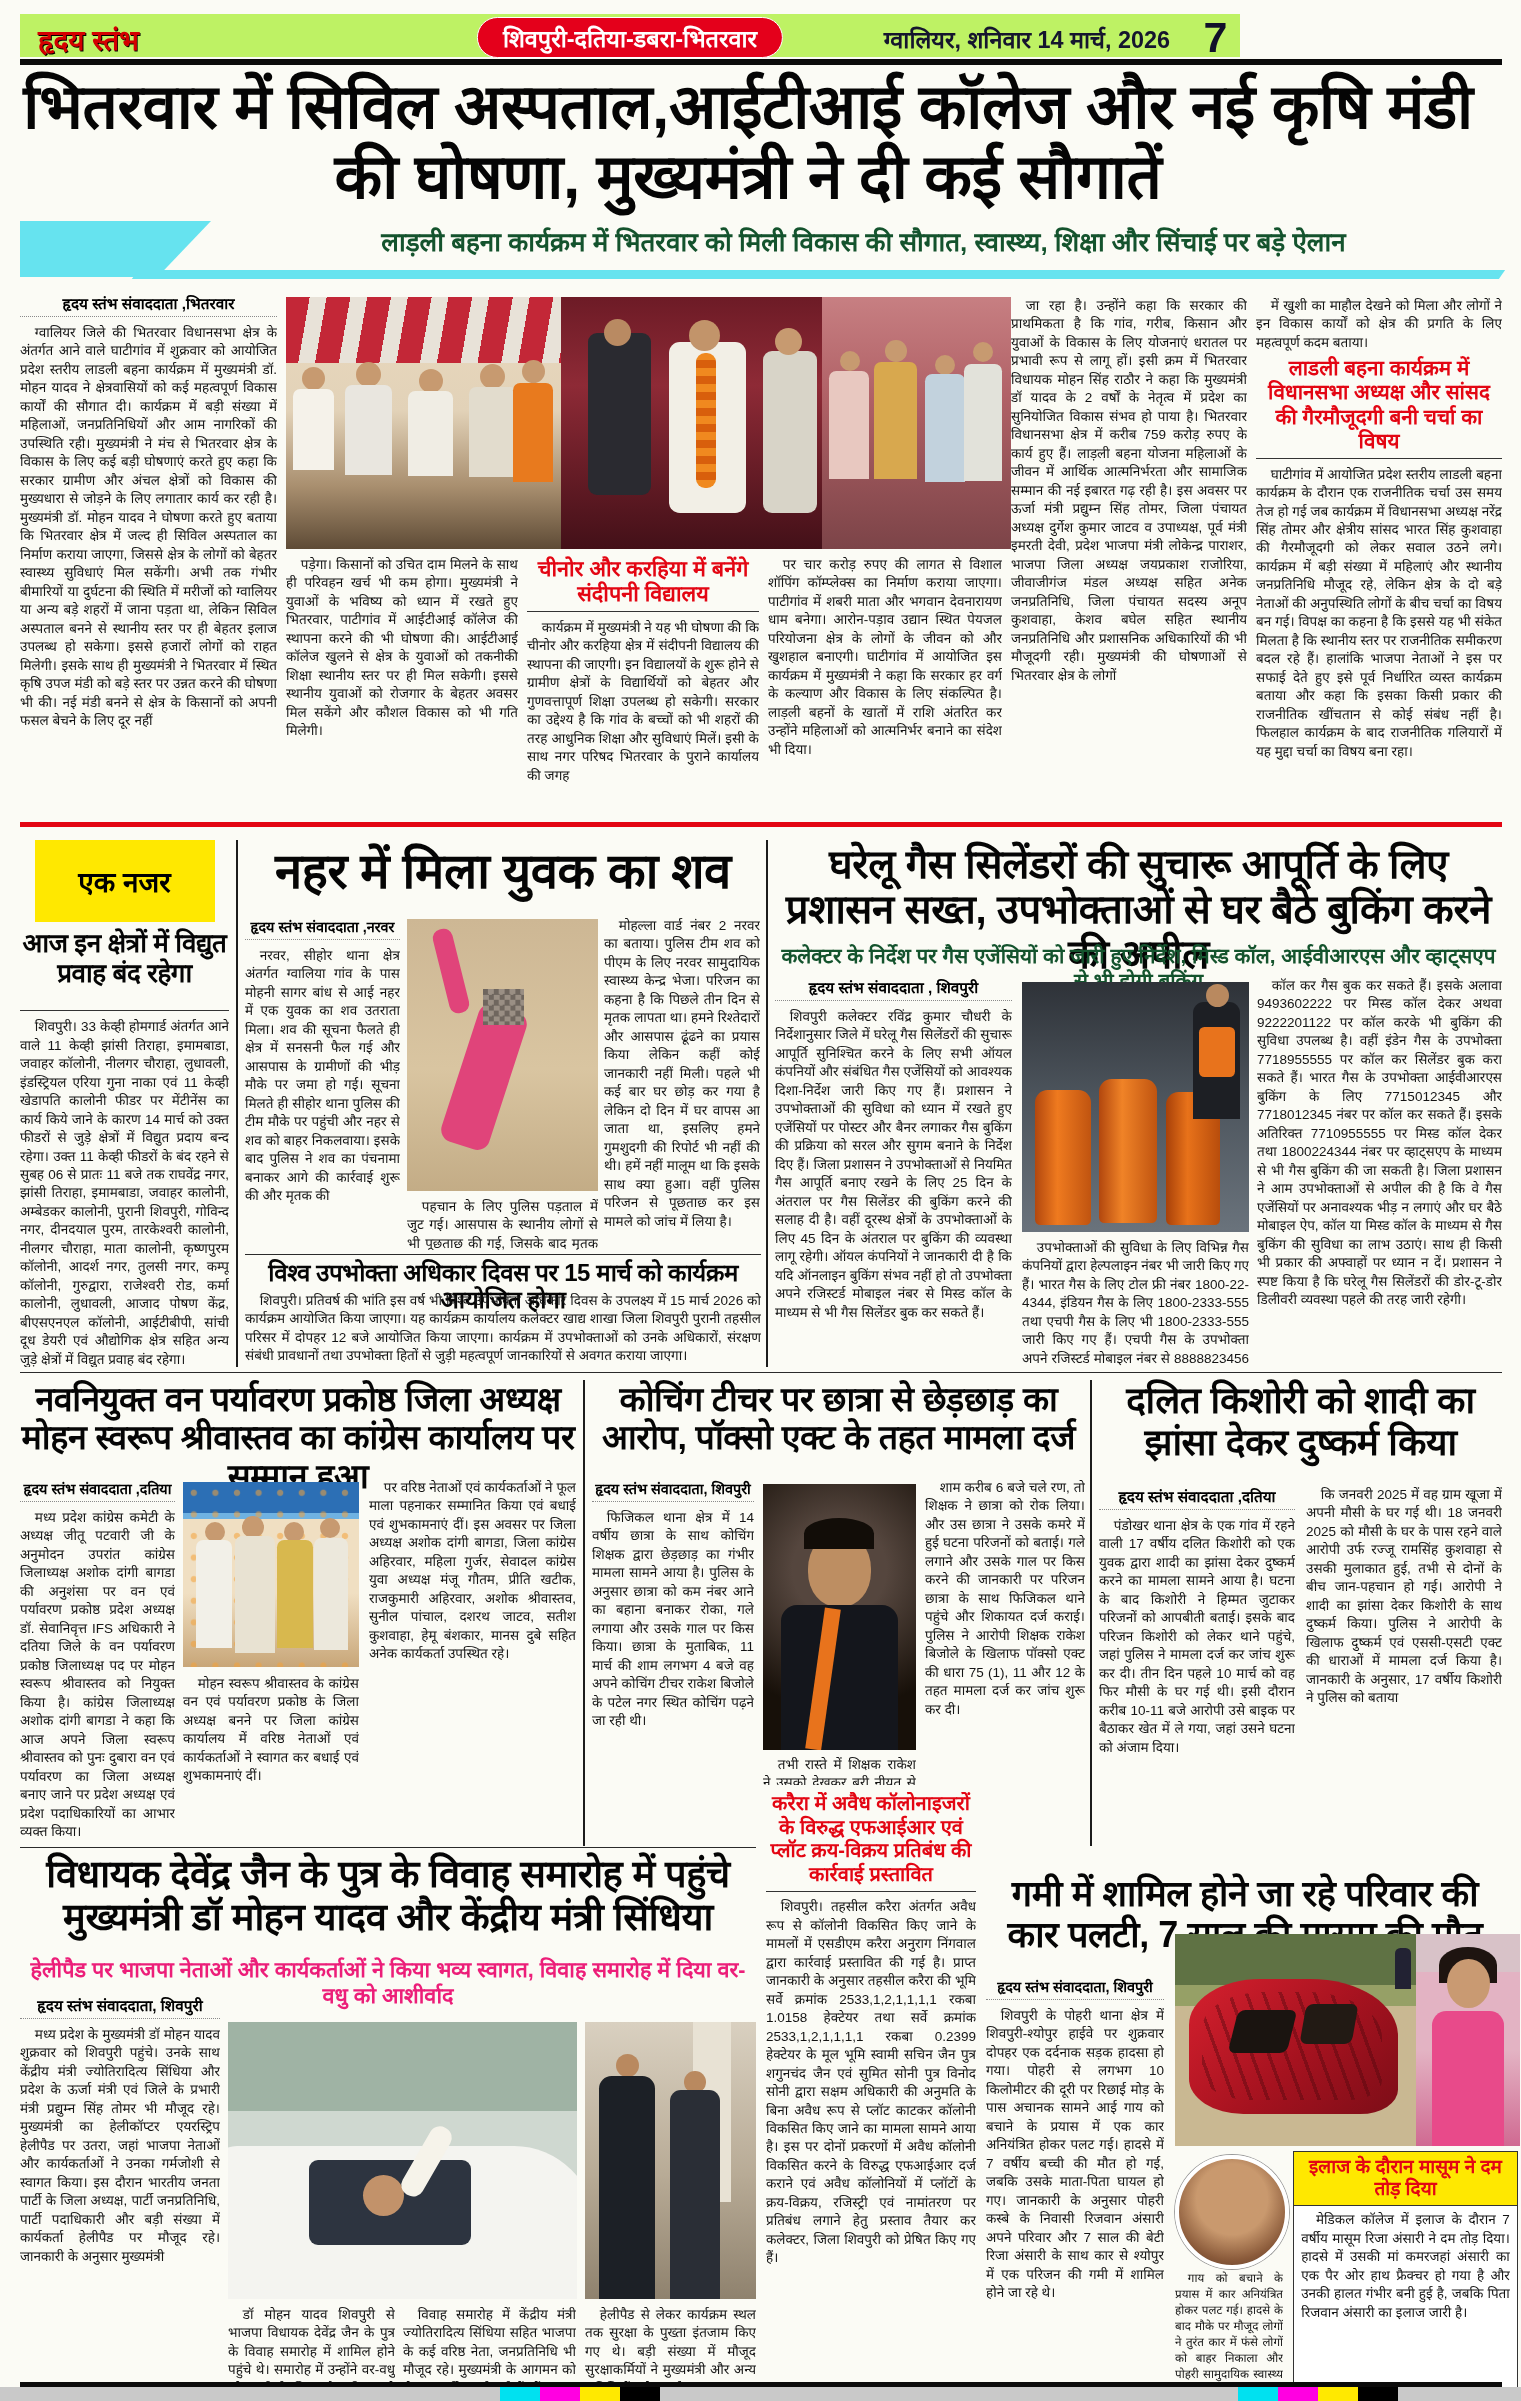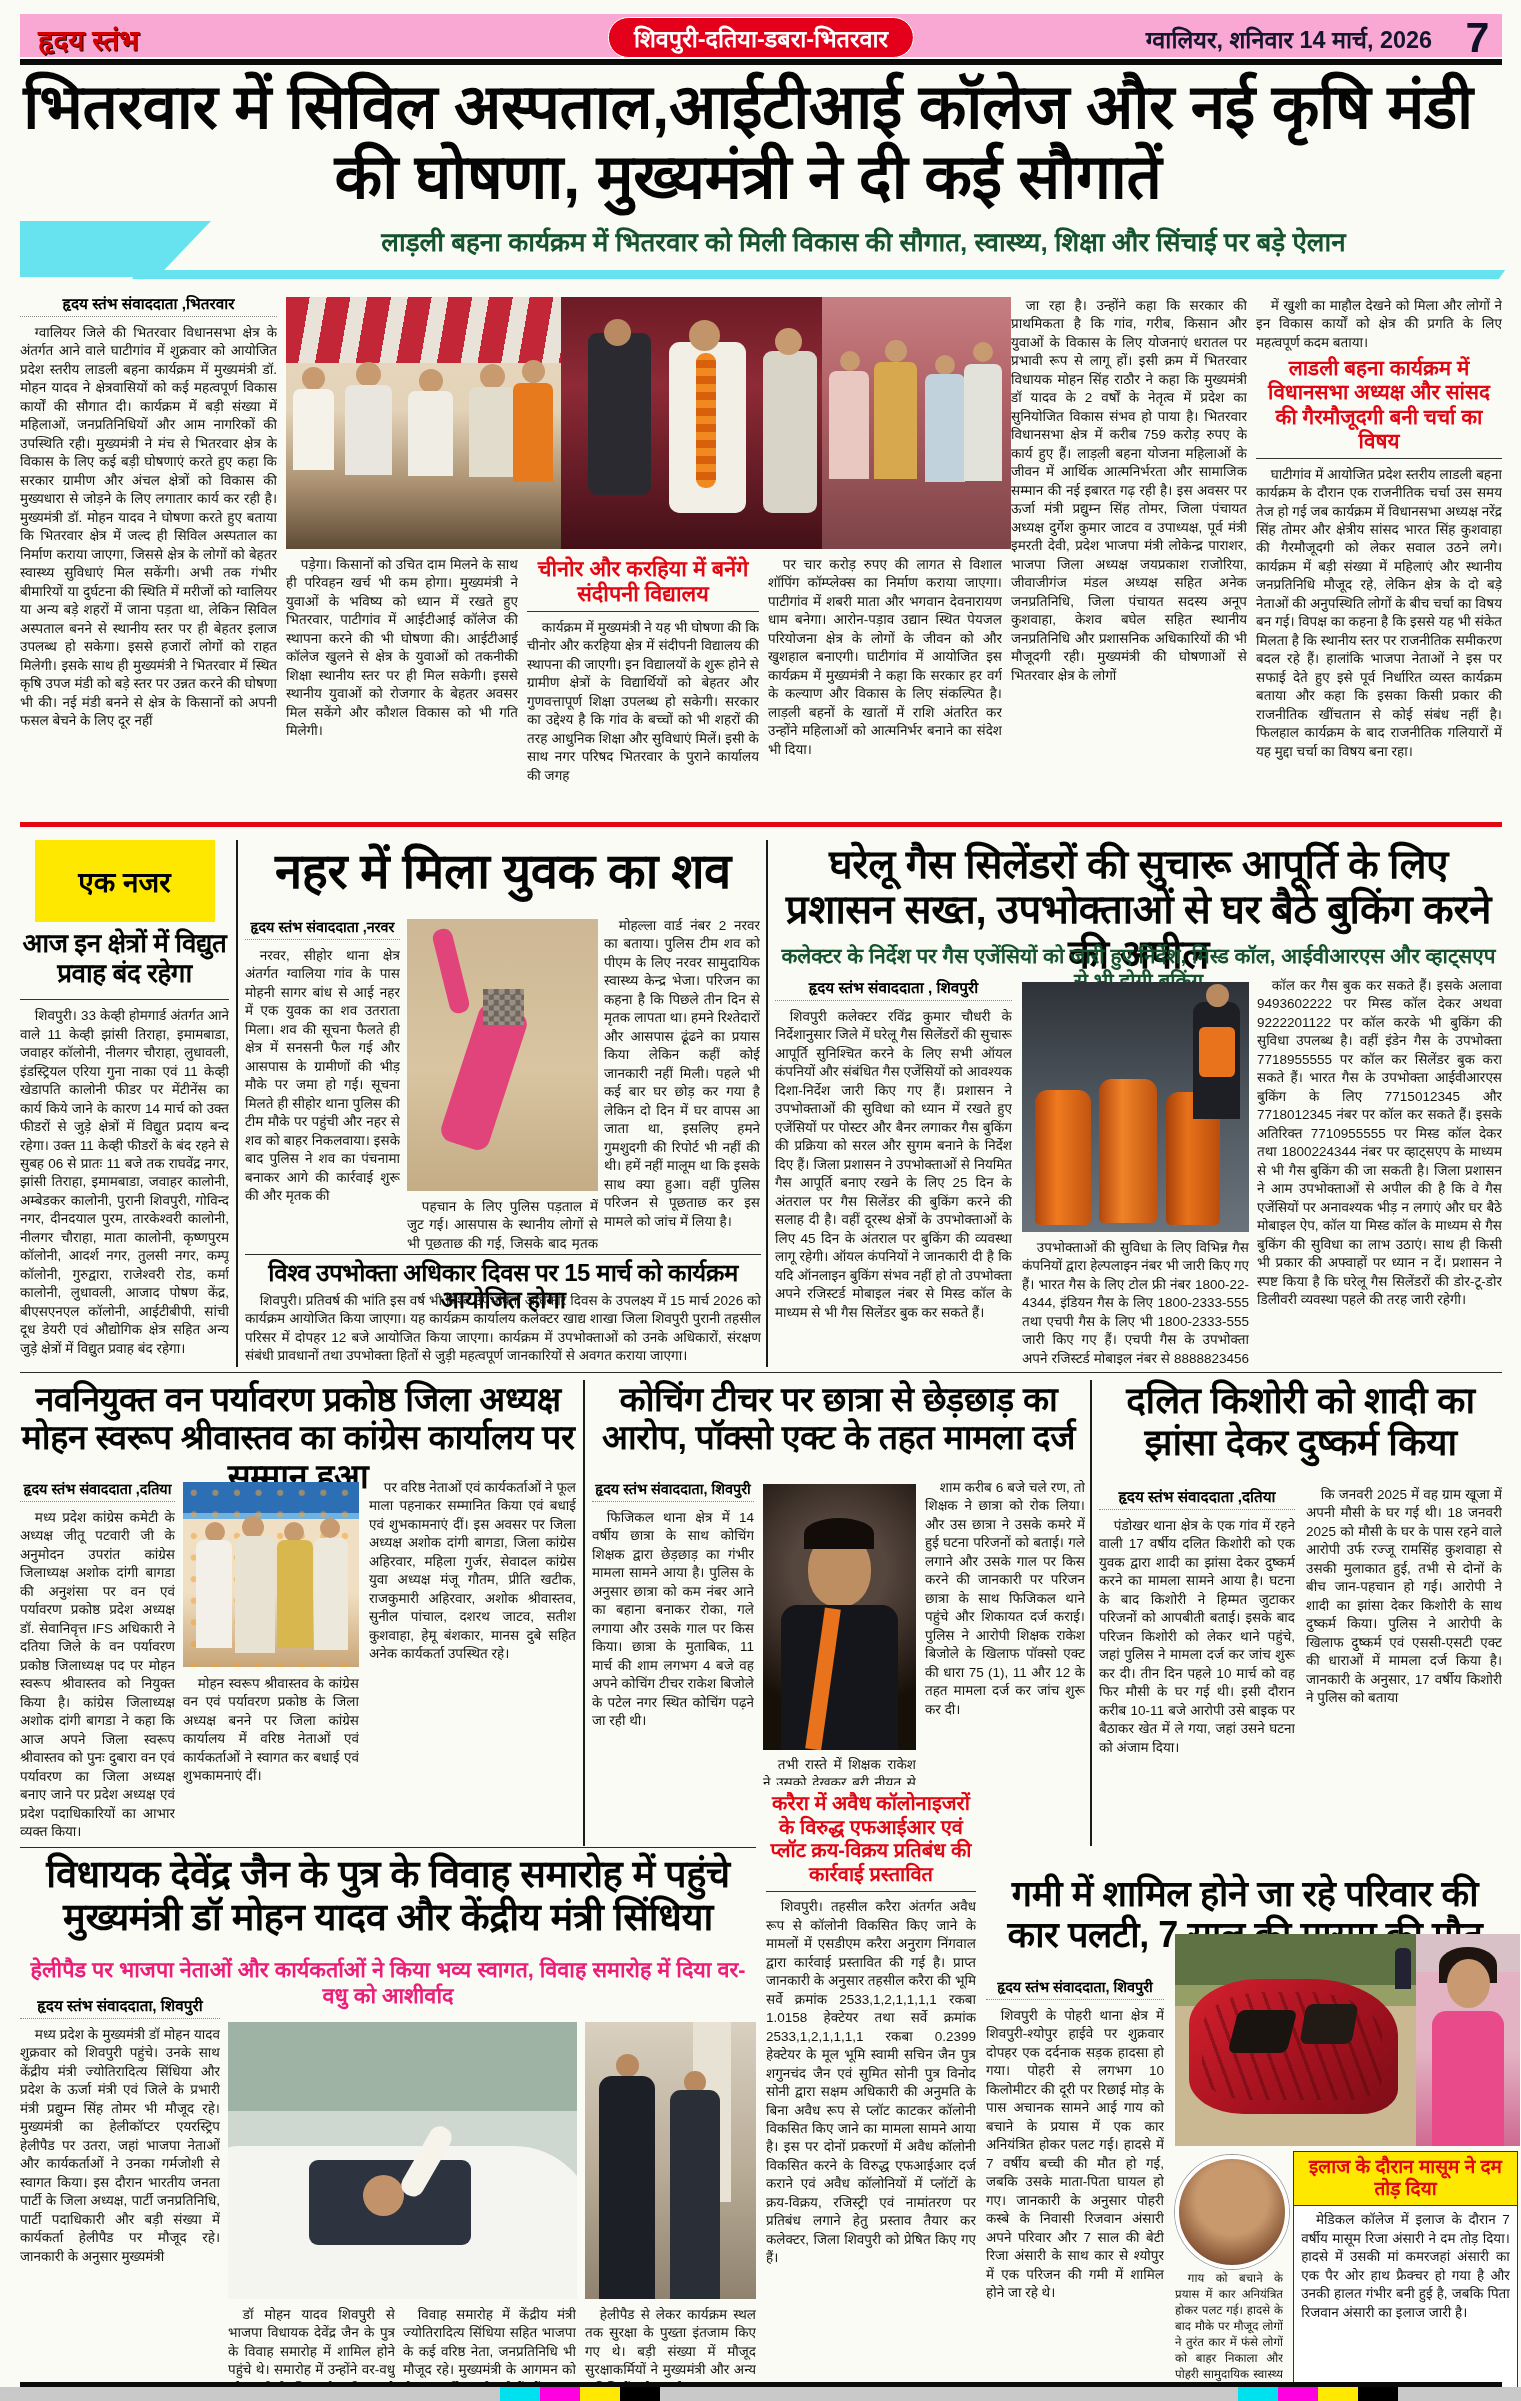--- a/index.html
+++ b/index.html
@@ -24,21 +24,21 @@
   .kicker{background:#ffe800;color:#000;font-weight:800;text-align:center;font-size:28px;padding:22px 0;}
   .reg-square{display:inline-block;width:40px;height:15.3px;margin:0;vertical-align:top;}
   .head{position:absolute;border-radius:50%;background:#c79a70;}
   .torso{position:absolute;border-radius:7.2px 7.2px 0 0;}
 </style>
 </head>
 <body>
 
 <div class="page">
 
-  <div class="abs" style="left:20px;top:14.4px;width:1482px;height:43px;background:#f9a8d4;">
+  <div class="abs" style="left:20px;top:14.4px;width:1220px;height:43px;background:#bef264;">
     <div class="abs" style="left:18px;top:5.4px;font-size:28px;font-weight:800;color:#d40000;text-shadow:0.9px 0.9px 0 #000;">हृदय स्तंभ</div>
     <div class="abs" style="left:50%;top:2.7px;transform:translateX(-50%);background:#E4001B;border:1.8px solid #fff;
                 border-radius:21.6px;padding:3.6px 25px;">
       <span style="color:#fff;font-weight:800;font-size:23.4px;white-space:nowrap;">शिवपुरी-दतिया-डबरा-भितरवार</span>
     </div>
     <div class="abs" style="right:70px;top:9px;font-size:23.4px;font-weight:800;color:#15152e;white-space:nowrap;">ग्वालियर, शनिवार 14 मार्च, 2026</div>
     <div class="abs" style="right:12.6px;top:-1.8px;font-size:43px;font-weight:800;color:#10102a;">7</div>
   </div>
   <div class="abs rule-black" style="left:20px;top:59px;width:1482px;height:6.3px;"></div>
 
@@ -114,21 +114,21 @@
   <div class="abs" style="left:1256px;top:297px;width:246px;height:518px;overflow:hidden;">
     <div class="body-text">में खुशी का माहौल देखने को मिला और लोगों ने इन विकास कार्यों को क्षेत्र की प्रगति के लिए महत्वपूर्ण कदम बताया।</div>
     <div class="inset-head" style="font-size:20.7px;margin-top:3.6px;">लाडली बहना कार्यक्रम में विधानसभा अध्यक्ष और सांसद की गैरमौजूदगी बनी चर्चा का विषय</div>
     <div class="body-text">घाटीगांव में आयोजित प्रदेश स्तरीय लाडली बहना कार्यक्रम के दौरान एक राजनीतिक चर्चा उस समय तेज हो गई जब कार्यक्रम में विधानसभा अध्यक्ष नरेंद्र सिंह तोमर और क्षेत्रीय सांसद भारत सिंह कुशवाहा की गैरमौजूदगी को लेकर सवाल उठने लगे। कार्यक्रम में बड़ी संख्या में महिलाएं और स्थानीय जनप्रतिनिधि मौजूद रहे, लेकिन क्षेत्र के दो बड़े नेताओं की अनुपस्थिति लोगों के बीच चर्चा का विषय बन गई। विपक्ष का कहना है कि इससे यह भी संकेत मिलता है कि स्थानीय स्तर पर राजनीतिक समीकरण बदल रहे हैं। हालांकि भाजपा नेताओं ने इस पर सफाई देते हुए इसे पूर्व निर्धारित व्यस्त कार्यक्रम बताया और कहा कि इसका किसी प्रकार की राजनीतिक खींचतान से कोई संबंध नहीं है। फिलहाल कार्यक्रम के बाद राजनीतिक गलियारों में यह मुद्दा चर्चा का विषय बना रहा।</div>
   </div>
 
   <div class="abs rule-red" style="left:20px;top:822px;width:1482px;height:5.4px;"></div>
 
   <div class="abs" style="left:20px;top:840px;width:209px;height:527px;overflow:hidden;">
     <div class="kicker" style="width:180px;margin:0 auto 7.2px auto;">एक नजर</div>
-    <div class="headline" style="font-size:26px;border-bottom:0.9px solid #333;padding-bottom:11px;margin-bottom:7.2px;">आज इन क्षेत्रों में विद्युत प्रवाह बंद रहेगा</div>
+    <div class="headline" style="font-size:26px;border-bottom:0.9px solid #333;padding-bottom:22px;margin-bottom:7.2px;">आज इन क्षेत्रों में विद्युत प्रवाह बंद रहेगा</div>
     <div class="body-text">शिवपुरी। 33 केव्ही होमगार्ड अंतर्गत आने वाले 11 केव्ही झांसी तिराहा, इमामबाडा, जवाहर कॉलोनी, नीलगर चौराहा, लुधावली, इंडस्ट्रियल एरिया गुना नाका एवं 11 केव्ही खेडापति कालोनी फीडर पर मेंटीनेंस का कार्य किये जाने के कारण 14 मार्च को उक्त फीडरों से जुड़े क्षेत्रों में विद्युत प्रदाय बन्द रहेगा। उक्त 11 केव्ही फीडरों के बंद रहने से सुबह 06 से प्रातः 11 बजे तक राघवेंद्र नगर, झांसी तिराहा, इमामबाडा, जवाहर कालोनी, अम्बेडकर कालोनी, पुरानी शिवपुरी, गोविन्द नगर, दीनदयाल पुरम, तारकेश्वरी कालोनी, नीलगर चौराहा, माता कालोनी, कृष्णपुरम कॉलोनी, आदर्श नगर, तुलसी नगर, कम्पू कॉलोनी, गुरुद्वारा, राजेश्वरी रोड, कर्मा कालोनी, लुधावली, आजाद पोषण केंद्र, बीएसएनएल कॉलोनी, आईटीबीपी, सांची दूध डेयरी एवं औद्योगिक क्षेत्र सहित अन्य जुड़े क्षेत्रों में विद्युत प्रवाह बंद रहेगा।</div>
   </div>
   <div class="abs vrule" style="left:236px;top:840px;height:527px;"></div>
 
   <div class="abs headline" style="left:245px;top:844px;width:516px;font-size:49px;">नहर में मिला युवक का शव</div>
   <div class="abs" style="left:245px;top:917px;width:155px;height:331px;overflow:hidden;">
     <div class="byline" style="font-size:14.4px;">हृदय स्तंभ संवाददाता ,नरवर</div>
     <div class="body-text">नरवर, सीहोर थाना क्षेत्र अंतर्गत ग्वालिया गांव के पास मोहनी सागर बांध से आई नहर में एक युवक का शव उतराता मिला। शव की सूचना फैलते ही क्षेत्र में सनसनी फैल गई और आसपास के ग्रामीणों की भीड़ मौके पर जमा हो गई। सूचना मिलते ही सीहोर थाना पुलिस की टीम मौके पर पहुंची और नहर से शव को बाहर निकलवाया। इसके बाद पुलिस ने शव का पंचनामा बनाकर आगे की कार्रवाई शुरू की और मृतक की</div>
   </div>
   <div class="photo" style="left:407px;top:919px;width:191px;height:272px;background:linear-gradient(180deg,#cdb794 0,#d9c5a1 55%,#c3ac86 100%);">

